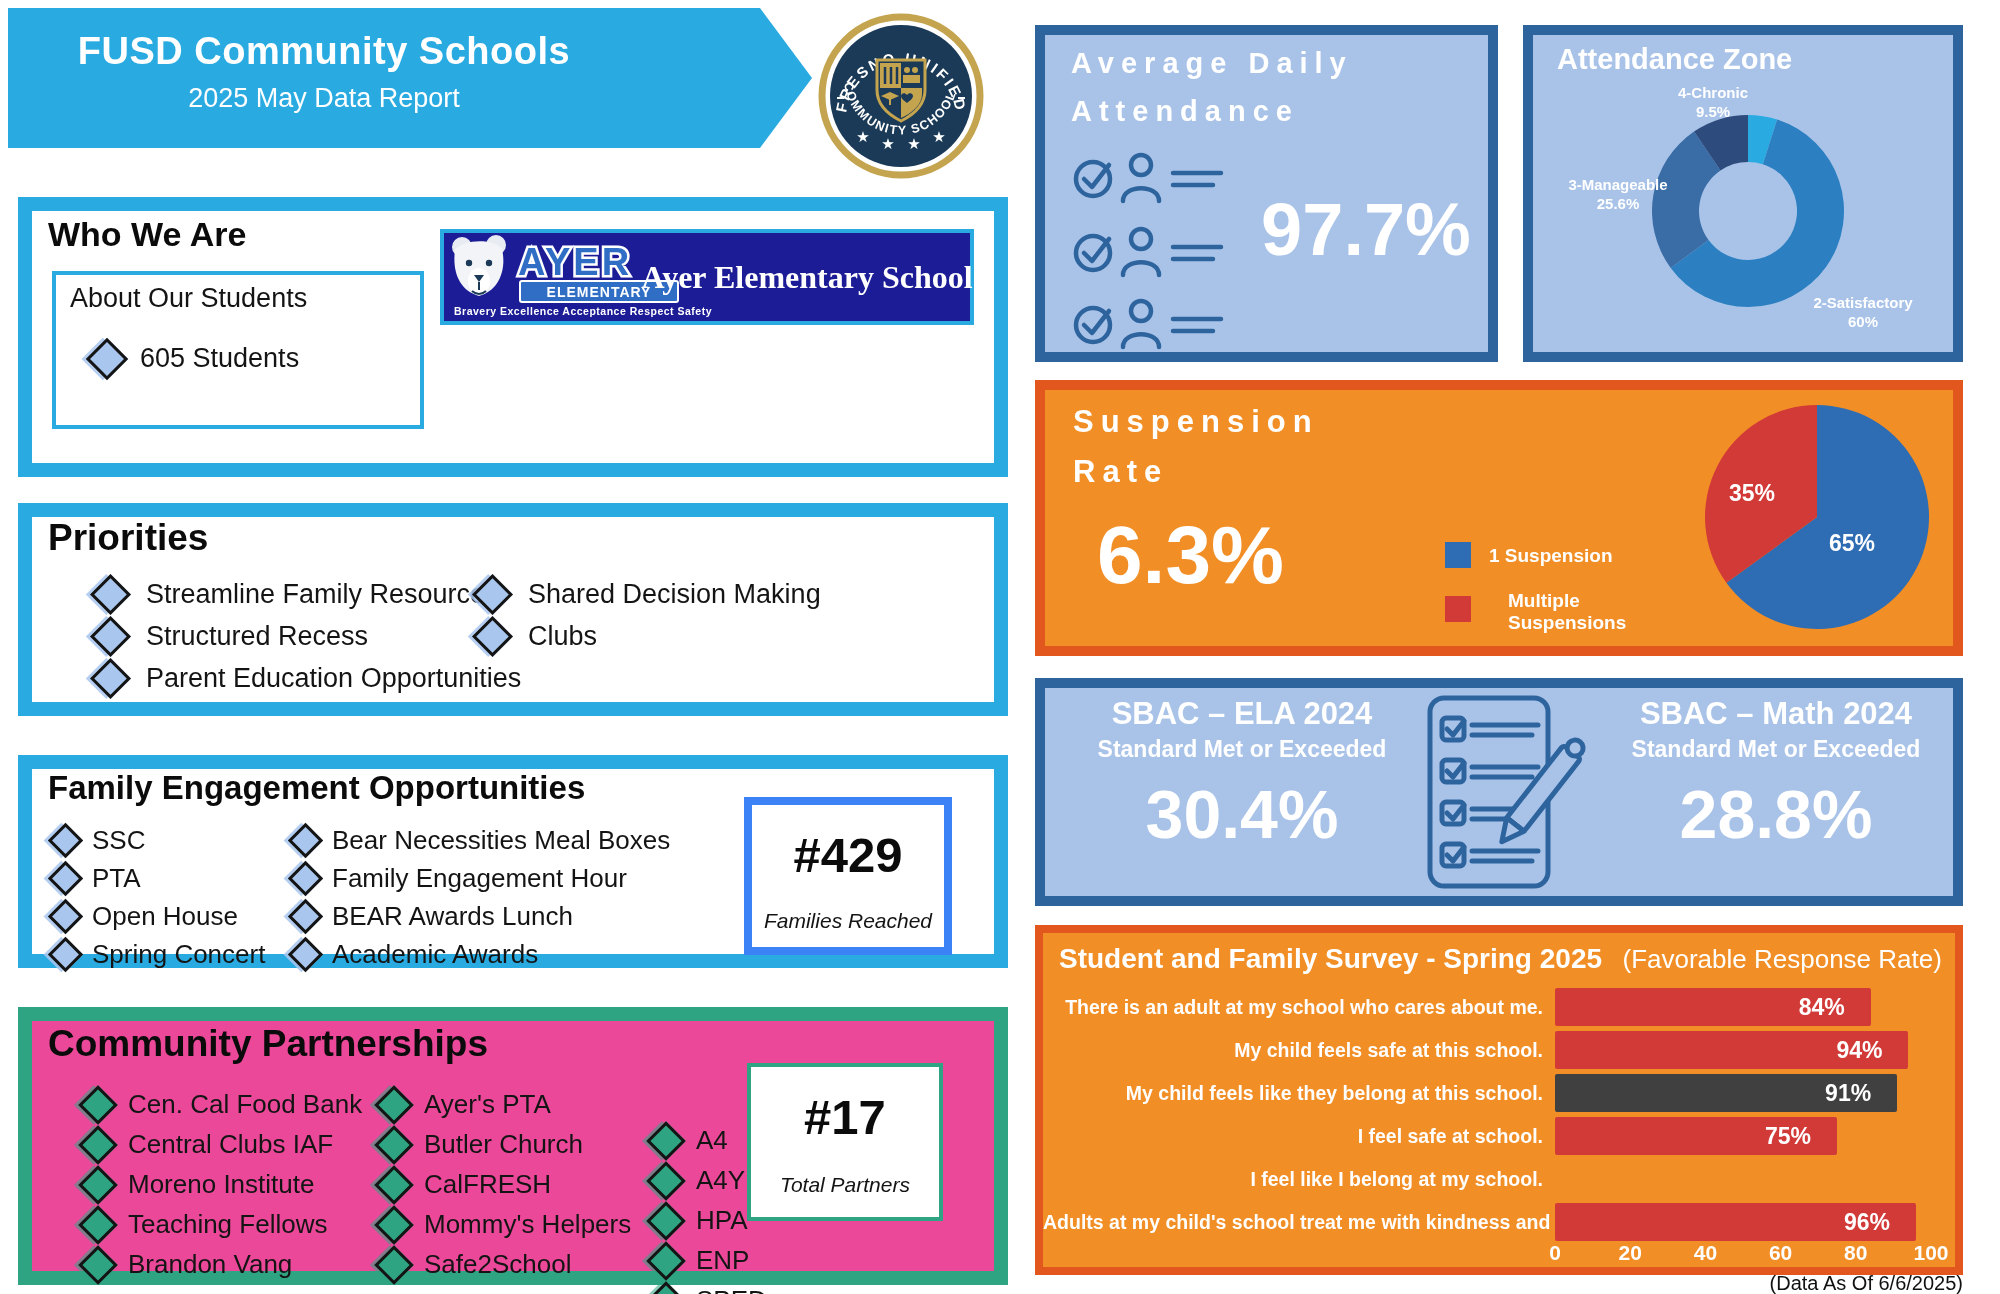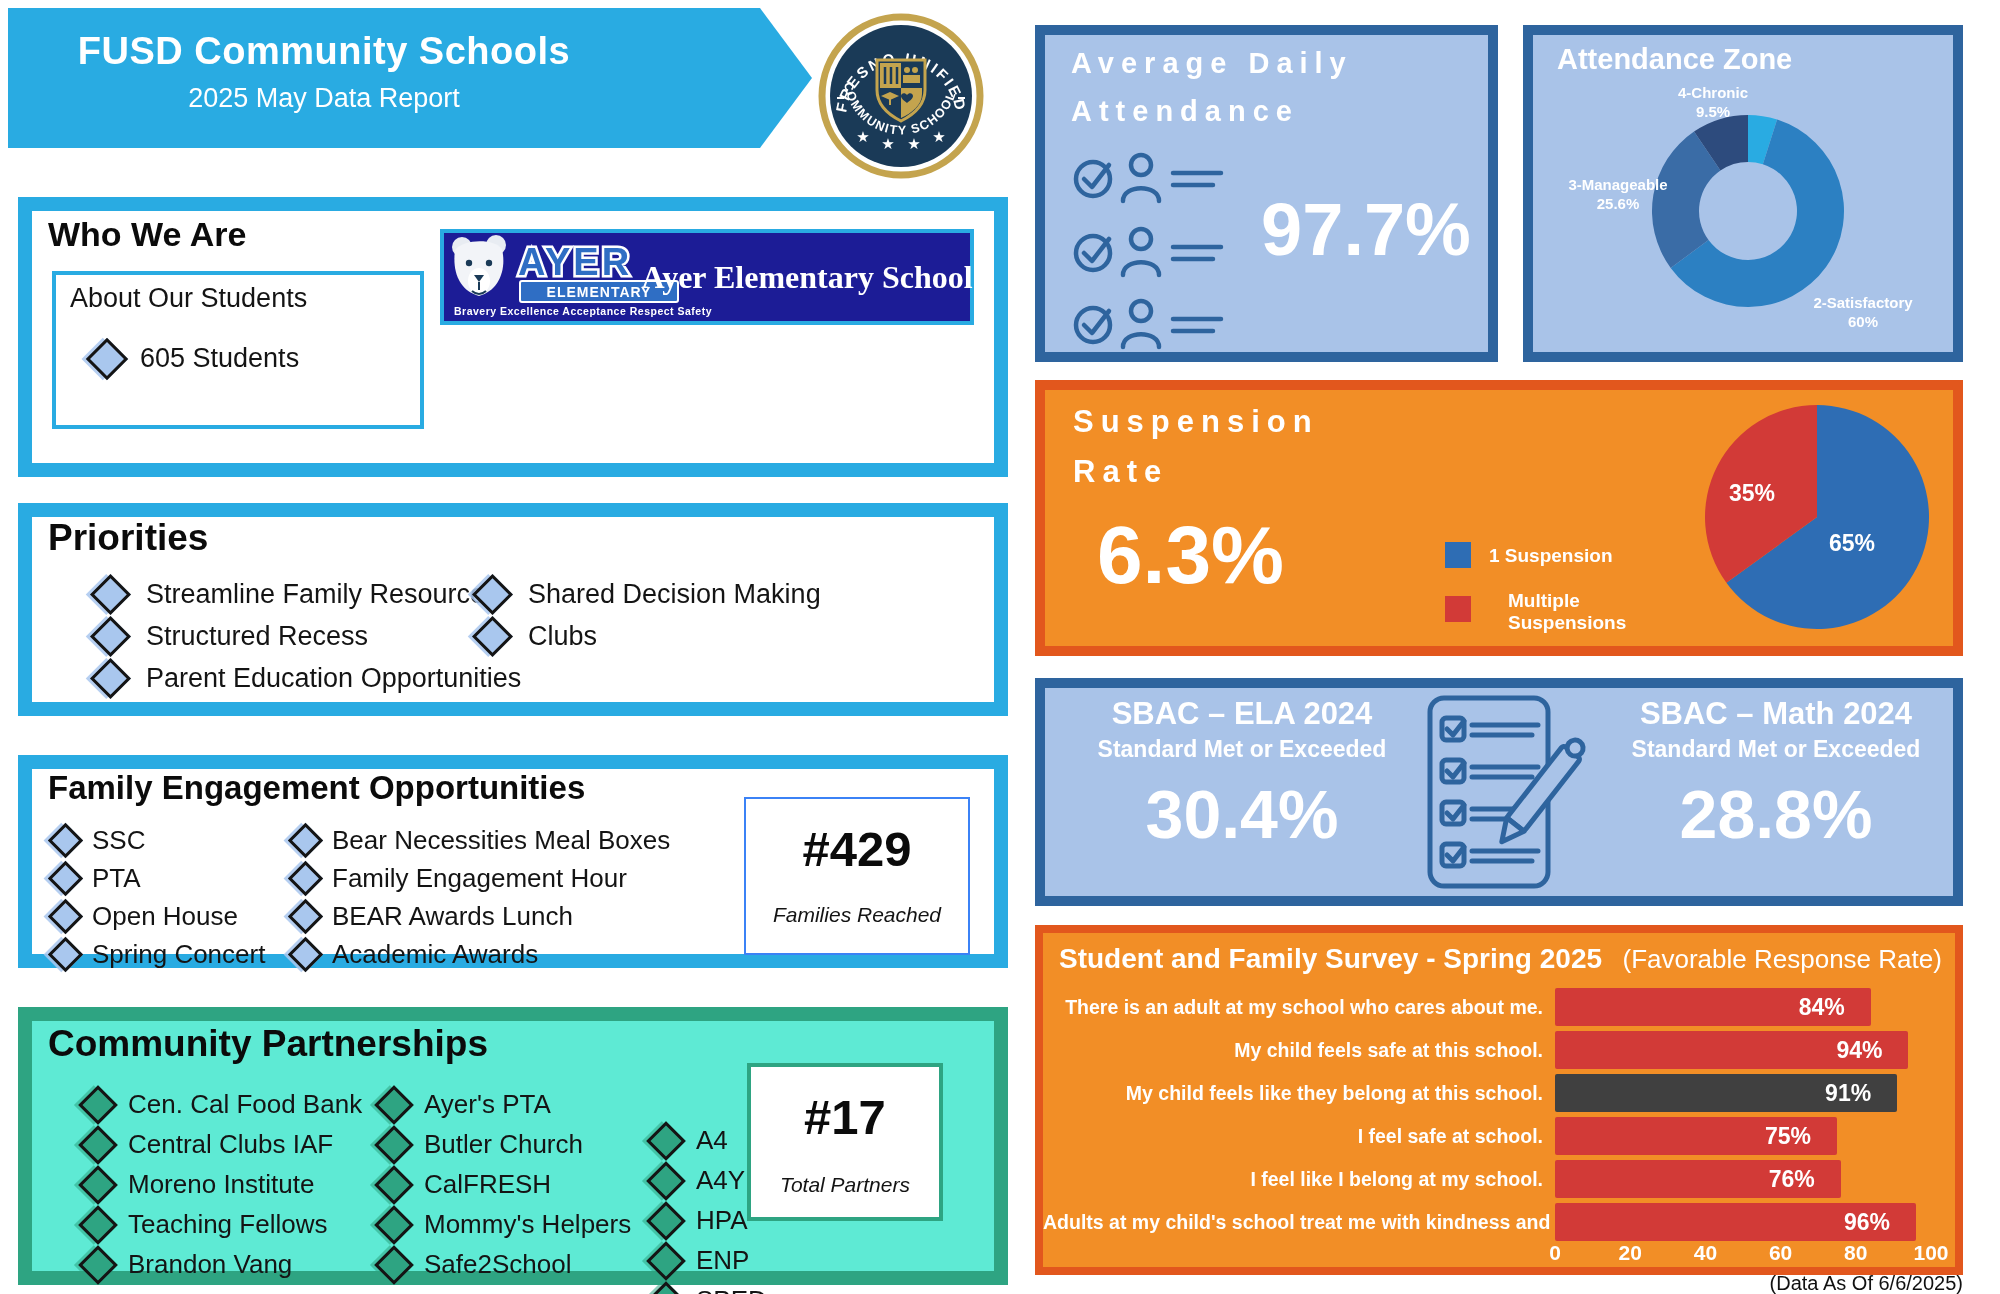--- a/index.html
+++ b/index.html
@@ -9,21 +9,21 @@
 
   
   #hdr-band{left:8px;top:8px;width:752px;height:140px;background:#29ABE2;color:#fff;text-align:center;}
   #hdr-tip{left:760px;top:8px;width:0;height:0;border-left:52px solid #29ABE2;
            border-top:70px solid transparent;border-bottom:70px solid transparent;}
   #hdr-title{padding:22px 130px 0 10px;font-size:38px;font-weight:bold;letter-spacing:.5px;}
   #hdr-sub{padding:10px 130px 0 10px;font-size:27px;}
 
   
   .panel-blue{border:14px solid #29ABE2;background:#fff;box-sizing:border-box;}
-  .panel-green{border:14px solid #2EA482;background:#5eead4;box-sizing:border-box;}
+  .panel-green{border:14px solid #2EA482;background:#ec4899;box-sizing:border-box;}
   .panel-lblue{background:#A9C3E8;border:10px solid #2E649E;box-sizing:border-box;}
   .panel-orange{background:#F28E26;border:10px solid #E2571D;box-sizing:border-box;}
   .h-black{font-weight:bold;color:#0b0b0b;}
 
   
   .li{display:flex;align-items:center;}
   .li-t{white-space:nowrap;color:#141414;}
   .dia2{flex:none;background:#A9C7EE;border:3px solid #141414;transform:rotate(45deg);
         box-shadow:-3px 3px 0 rgba(169,199,238,.85);}
   .green .dia2{background:#2EA482;box-shadow:-3px 3px 0 rgba(46,164,130,.55);}
@@ -205,21 +205,21 @@
         </div>
         <div class="li">
           <span class="dia2"></span>
           <span class="li-t">BEAR Awards Lunch</span>
         </div>
         <div class="li">
           <span class="dia2"></span>
           <span class="li-t">Academic Awards</span>
         </div>
       </div>
-    <div class="abs statbox" style="left:712px;top:28px;width:226px;height:158px;border:2px solid #3b82f6;">
+    <div class="abs statbox" style="left:712px;top:28px;width:208px;height:158px;border:8px solid #3b82f6;">
       <div class="stat-val" style="margin-top:22px;">#429</div>
       <div class="stat-lab" style="margin-top:26px;">Families Reached</div>
     </div>
   </div>
 
   <div class="abs panel-green green" style="left:18px;top:1007px;width:990px;height:278px;">
     <div class="abs h-black" style="left:16px;top:2px;font-size:37px;">Community Partnerships</div>
     <div class="abs" id="comm-col1" style="left:46px;top:68px;">
 
     <div class="li">
@@ -427,23 +427,20 @@
           </div>
         </div>
         <div class="srow" style="top: 184px;">
           <div class="slab">I feel safe at school.</div>
           <div class="sbar" style="width: 282px; background: rgb(210, 58, 55);">
             <span class="sval">75%</span>
           </div>
         </div>
         <div class="srow" style="top: 227px;">
           <div class="slab">I feel like I belong at my school.</div>
-          <div class="sbar" style="width: 285.76px; background: rgb(210, 58, 55);">
-            <span class="sval">76%</span>
-          </div>
         </div>
         <div class="srow" style="top: 270px;">
           <div class="slab">Adults at my child's school treat me with kindness and respect.</div>
           <div class="sbar" style="width: 360.96px; background: rgb(210, 58, 55);">
             <span class="sval">96%</span>
           </div>
         </div>
         <div class="stick" style="left: 482px;">0</div>
         <div class="stick" style="left: 557.2px;">20</div>
         <div class="stick" style="left: 632.4px;">40</div>

